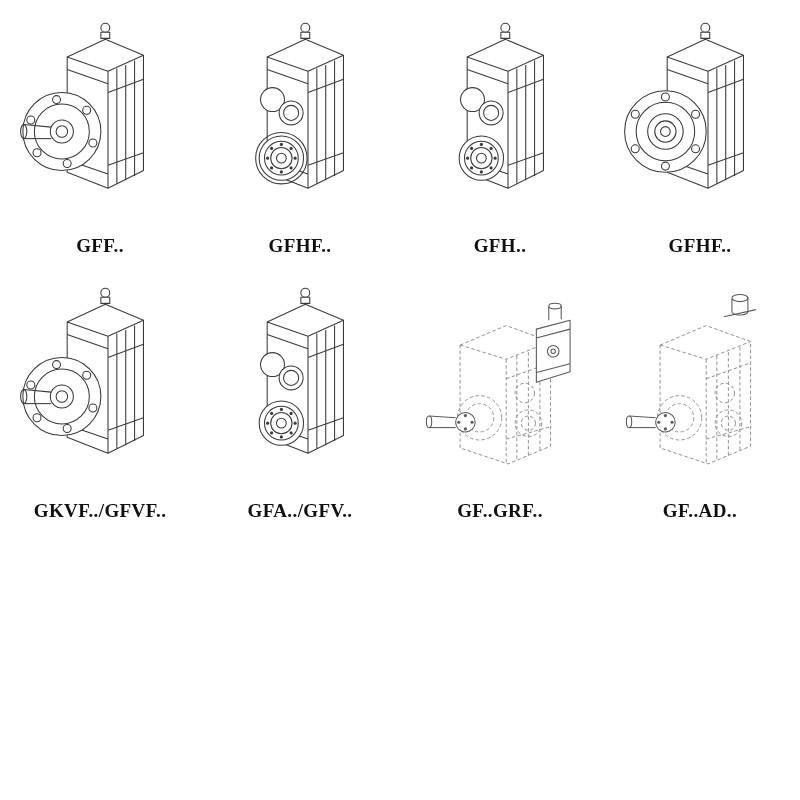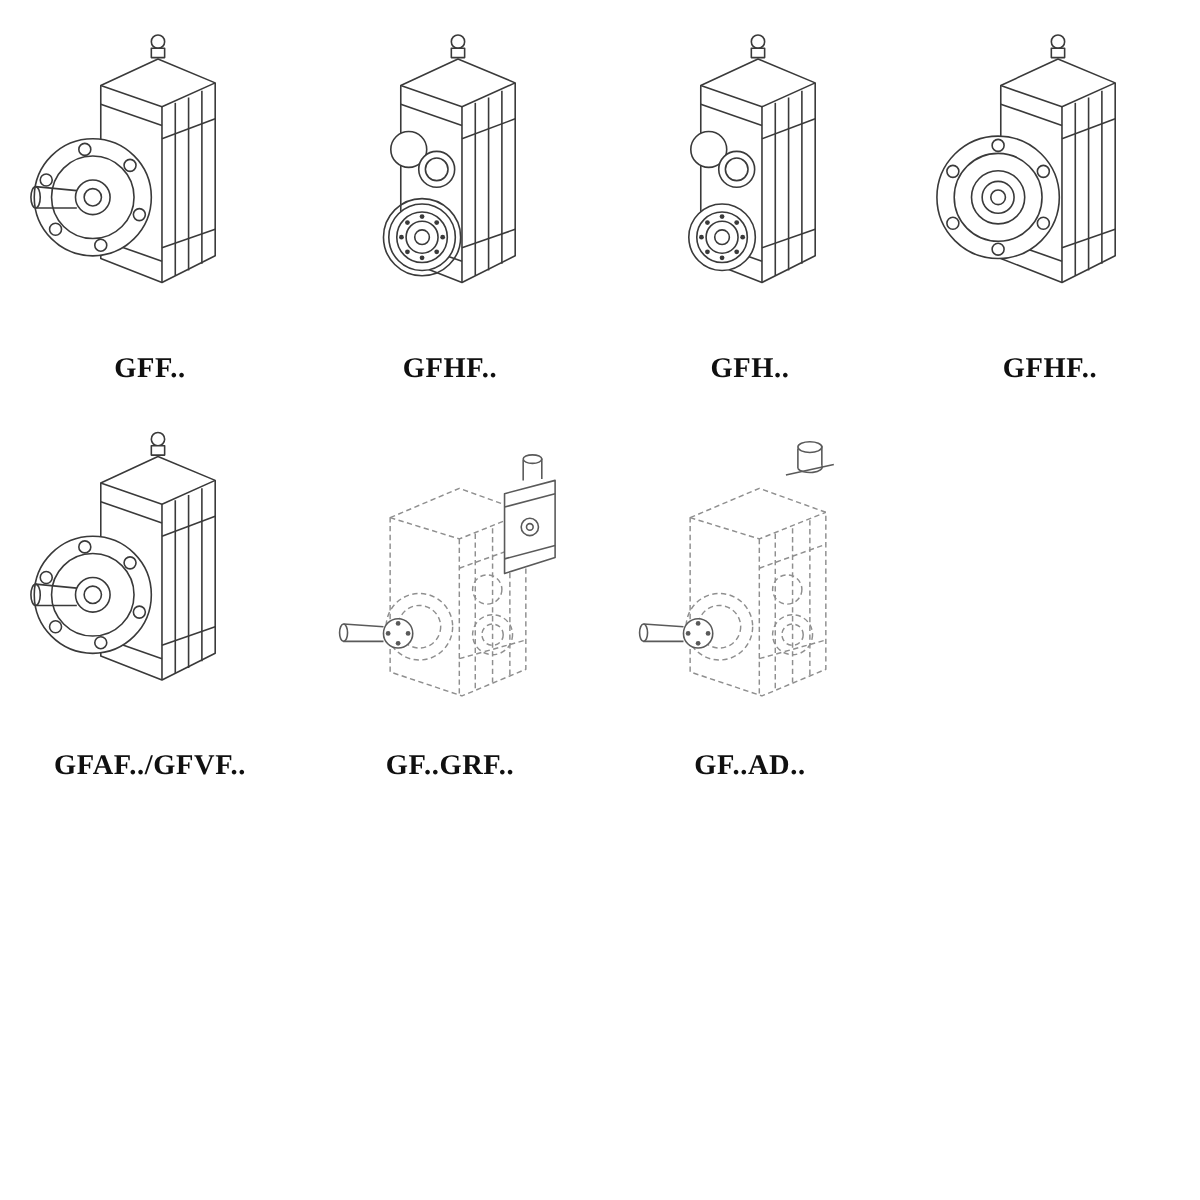--- a/index.html
+++ b/index.html
@@ -234,23 +234,31 @@
 
 
 
 
   <figure class="cell">
     <div class="art">
       <svg class="drawing" viewBox="0 0 190 230">
           <use href="#sym-flange-shaft"></use>
         </svg>
     </div>
-    <figcaption class="label">GFAF../GFVF..</figcaption>
-  </figure>
-
+    <figcaption class="label">GKVF../GFVF..</figcaption>
+  </figure>
+
+  <figure class="cell">
+    <div class="art">
+      <svg class="drawing" viewBox="0 0 190 230">
+          <use href="#sym-hollow"></use>
+        </svg>
+    </div>
+    <figcaption class="label">GFA../GFV..</figcaption>
+  </figure>
 
   <figure class="cell">
     <div class="art">
       <svg class="drawing" viewBox="0 0 190 230">
           <use href="#sym-grf"></use>
         </svg>
     </div>
     <figcaption class="label">GF..GRF..</figcaption>
   </figure>
 

